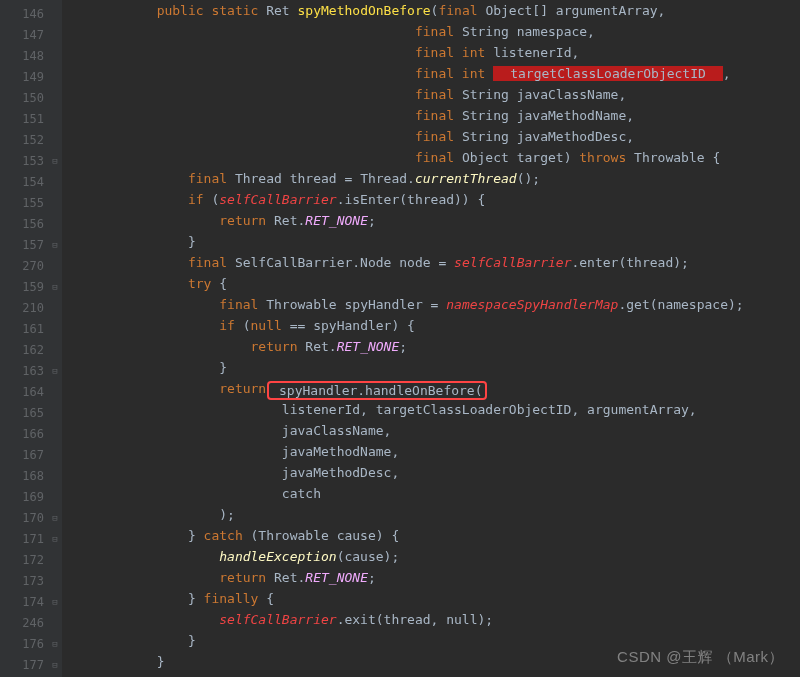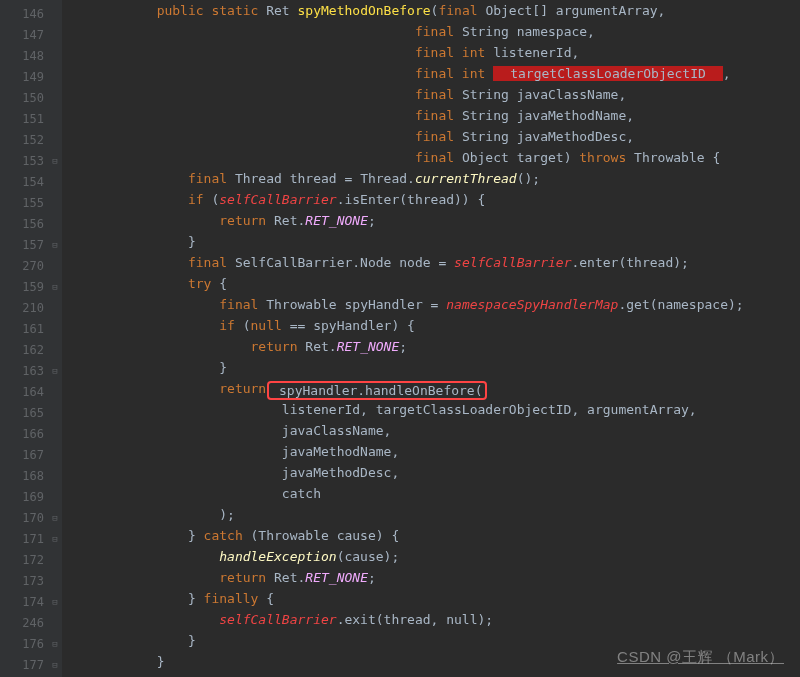--- a/index.html
+++ b/index.html
@@ -75,21 +75,20 @@
     margin: 0 1px;
   }
   .watermark {
     position: absolute;
     bottom: 10px;
     right: 16px;
     color: rgba(200,200,200,0.55);
     font-family: sans-serif;
     font-size: 15px;
     letter-spacing: 0.5px;
-    text-decoration: underline;
   }
 </style>
 </head>
 <body>
 
 <div class="editor">
   <div class="gutter" id="gutter">
       <div class="gutter-line">146</div>
       <div class="gutter-line">147</div>
       <div class="gutter-line">148</div>

